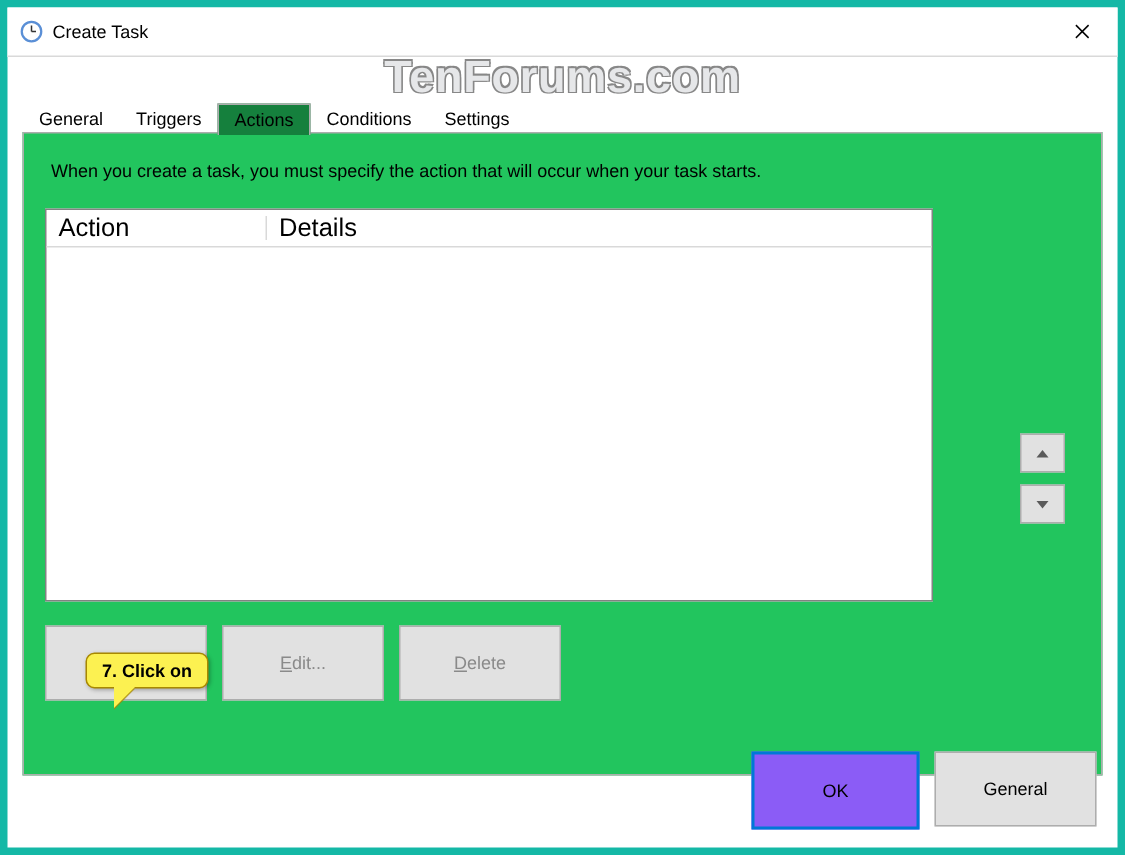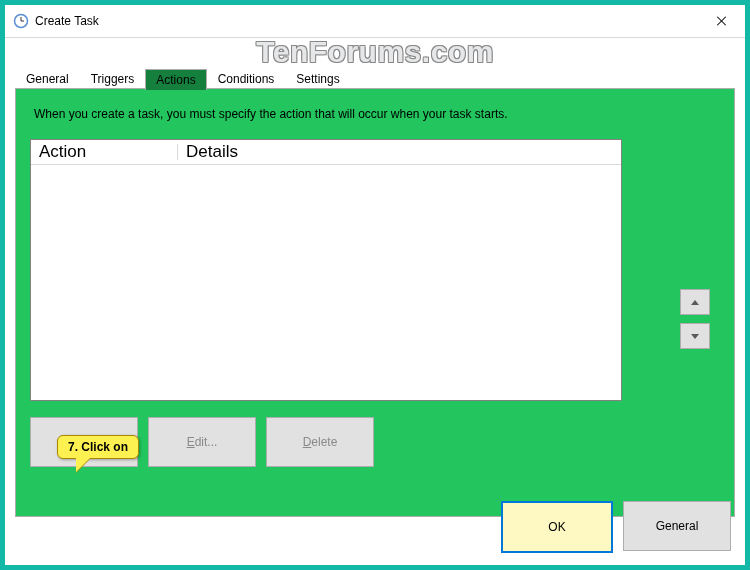--- a/index.html
+++ b/index.html
@@ -25,21 +25,21 @@
   .col-sep{width:1px;height:16px;background:#d9d9d9;}
   .reorder{position:absolute;right:24px;top:200px;display:flex;flex-direction:column;gap:8px;}
   .sqbtn{width:28px;height:24px;background:#e1e1e1;border:1px solid #adadad;display:flex;align-items:center;justify-content:center;}
   .arrow-up{width:0;height:0;border-left:4px solid transparent;border-right:4px solid transparent;border-bottom:5px solid #5a5a5a;}
   .arrow-down{width:0;height:0;border-left:4px solid transparent;border-right:4px solid transparent;border-top:5px solid #5a5a5a;}
   .btnrow{margin-top:16px;display:flex;gap:10px;}
   .btn{min-width:86px;height:24px;background:#e1e1e1;border:1px solid #adadad;display:inline-flex;align-items:center;justify-content:center;padding:12px 10px;}
   .btn.disabled{color:#8a8a8a;}
   .btn .ul{text-decoration:underline;}
   .footer{position:absolute;right:14px;bottom:12px;display:flex;gap:10px;}
-  .btn.primary{border:2px solid #0078d7;background:#fef9c3;min-width:88px;height:24px;}
+  .btn.primary{border:2px solid #0078d7;background:#8b5cf6;min-width:88px;height:24px;}
   .watermark{position:absolute;top:30px;left:0;right:0;text-align:center;font-size:30px;font-weight:bold;color:#e6e7e9;text-shadow:1px 1px 0 #888,-1px -1px 0 #888,1px -1px 0 #888,-1px 1px 0 #888;pointer-events:none;letter-spacing:0.5px;}
   .callout{position:absolute;background:#fcf151;border:1px solid #a88800;border-radius:6px;padding:4px 10px;font-size:12px;font-weight:bold;color:#000;box-shadow:1px 1px 3px rgba(0,0,0,0.3);}
   .callout .tail{position:absolute;width:0;height:0;}
   .co1{left:148px;top:97px;}
   .co1 .tail{left:30px;top:-14px;border-left:0 solid transparent;border-right:14px solid transparent;border-bottom:14px solid #fcf151;filter:drop-shadow(0 -1px 0 #a88800);}
   .co2{left:52px;top:430px;}
   .co2 .tail{left:18px;bottom:-14px;border-left:0 solid transparent;border-right:14px solid transparent;border-top:14px solid #fcf151;filter:drop-shadow(0 1px 0 #a88800);}
 </style>
 </head>
 <body>

